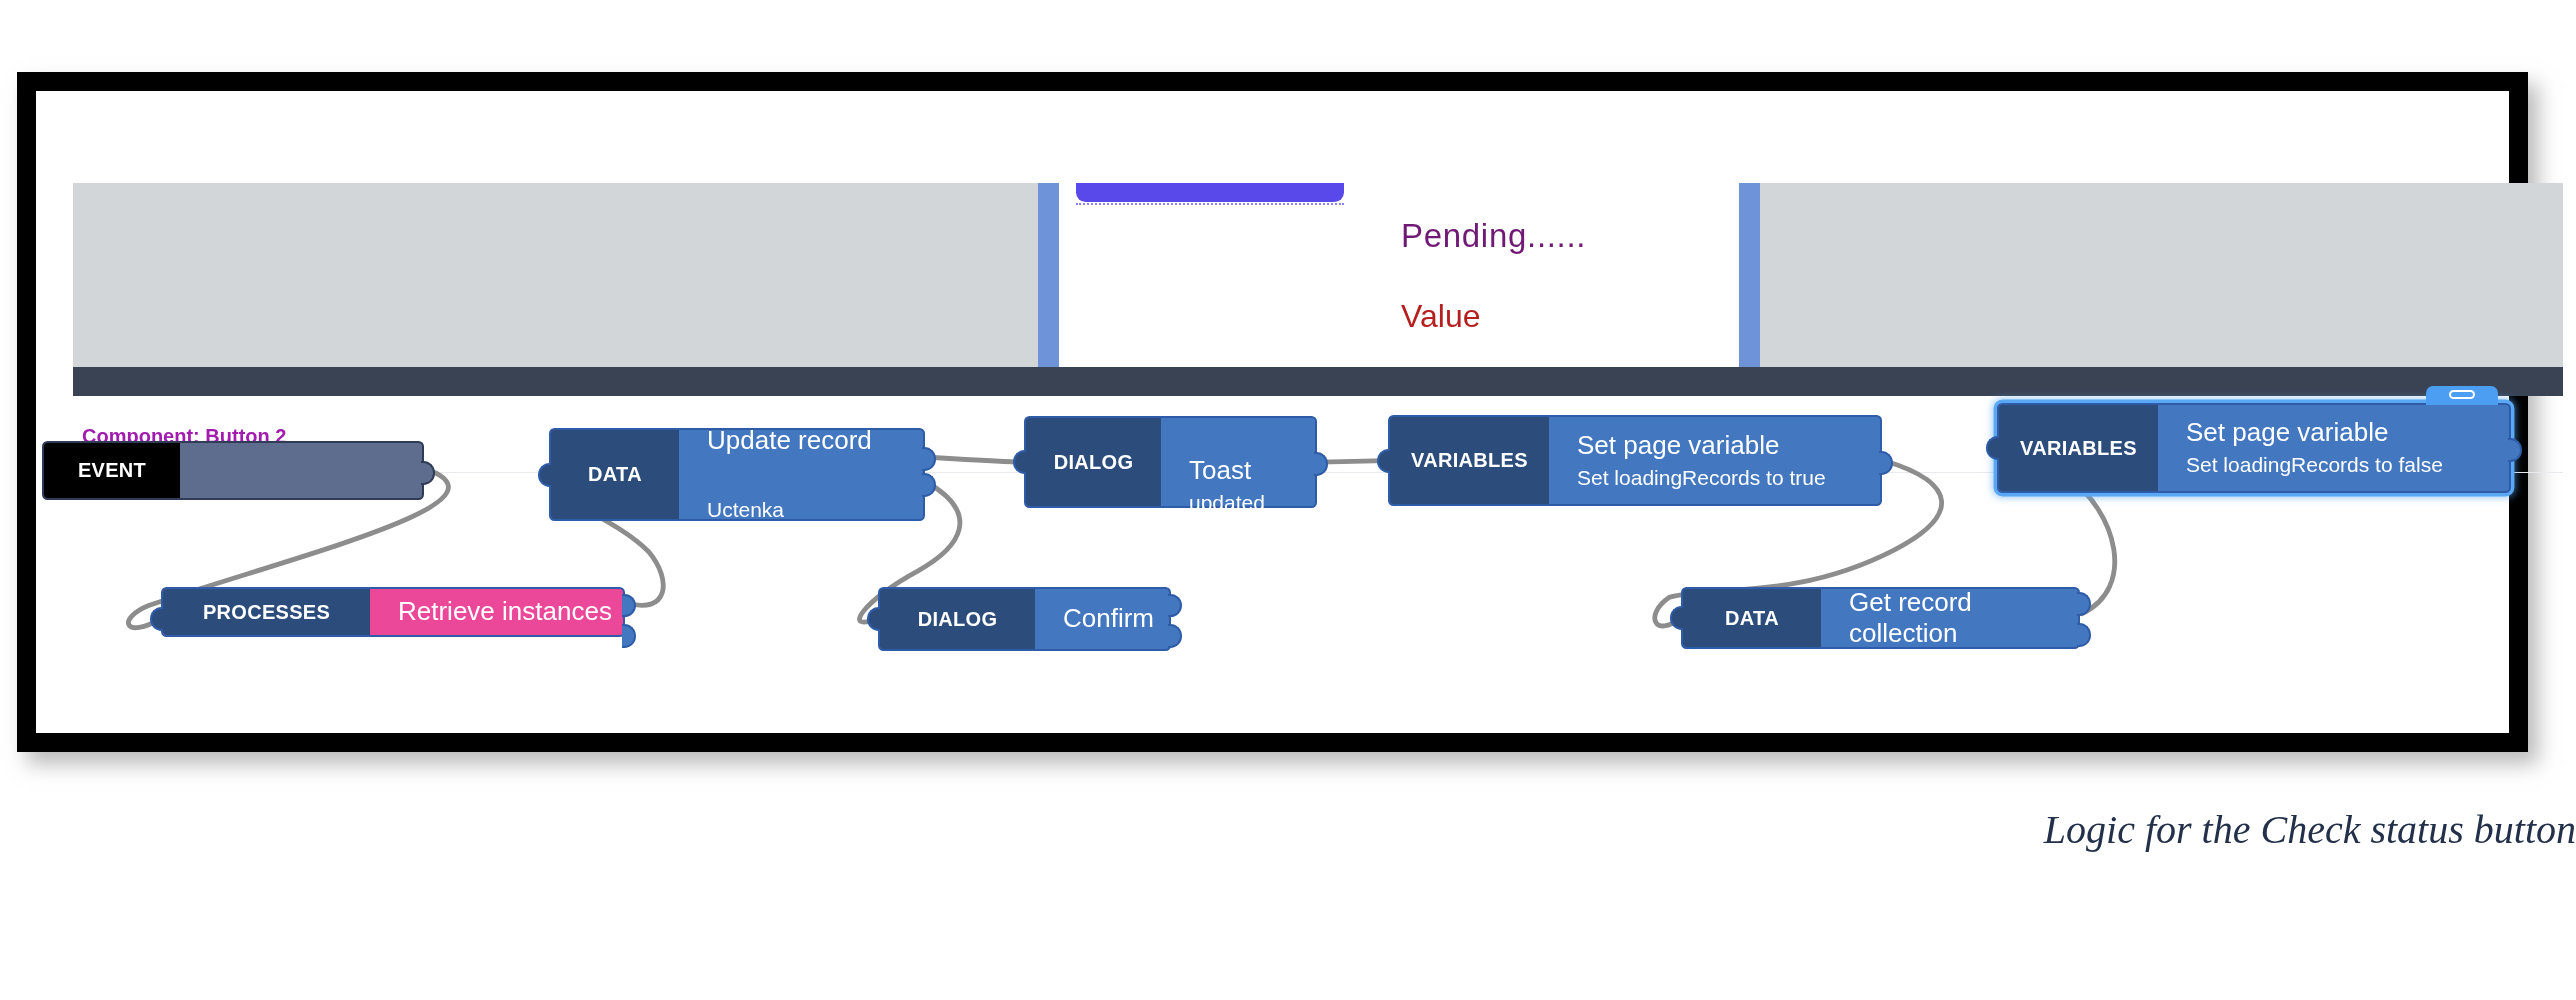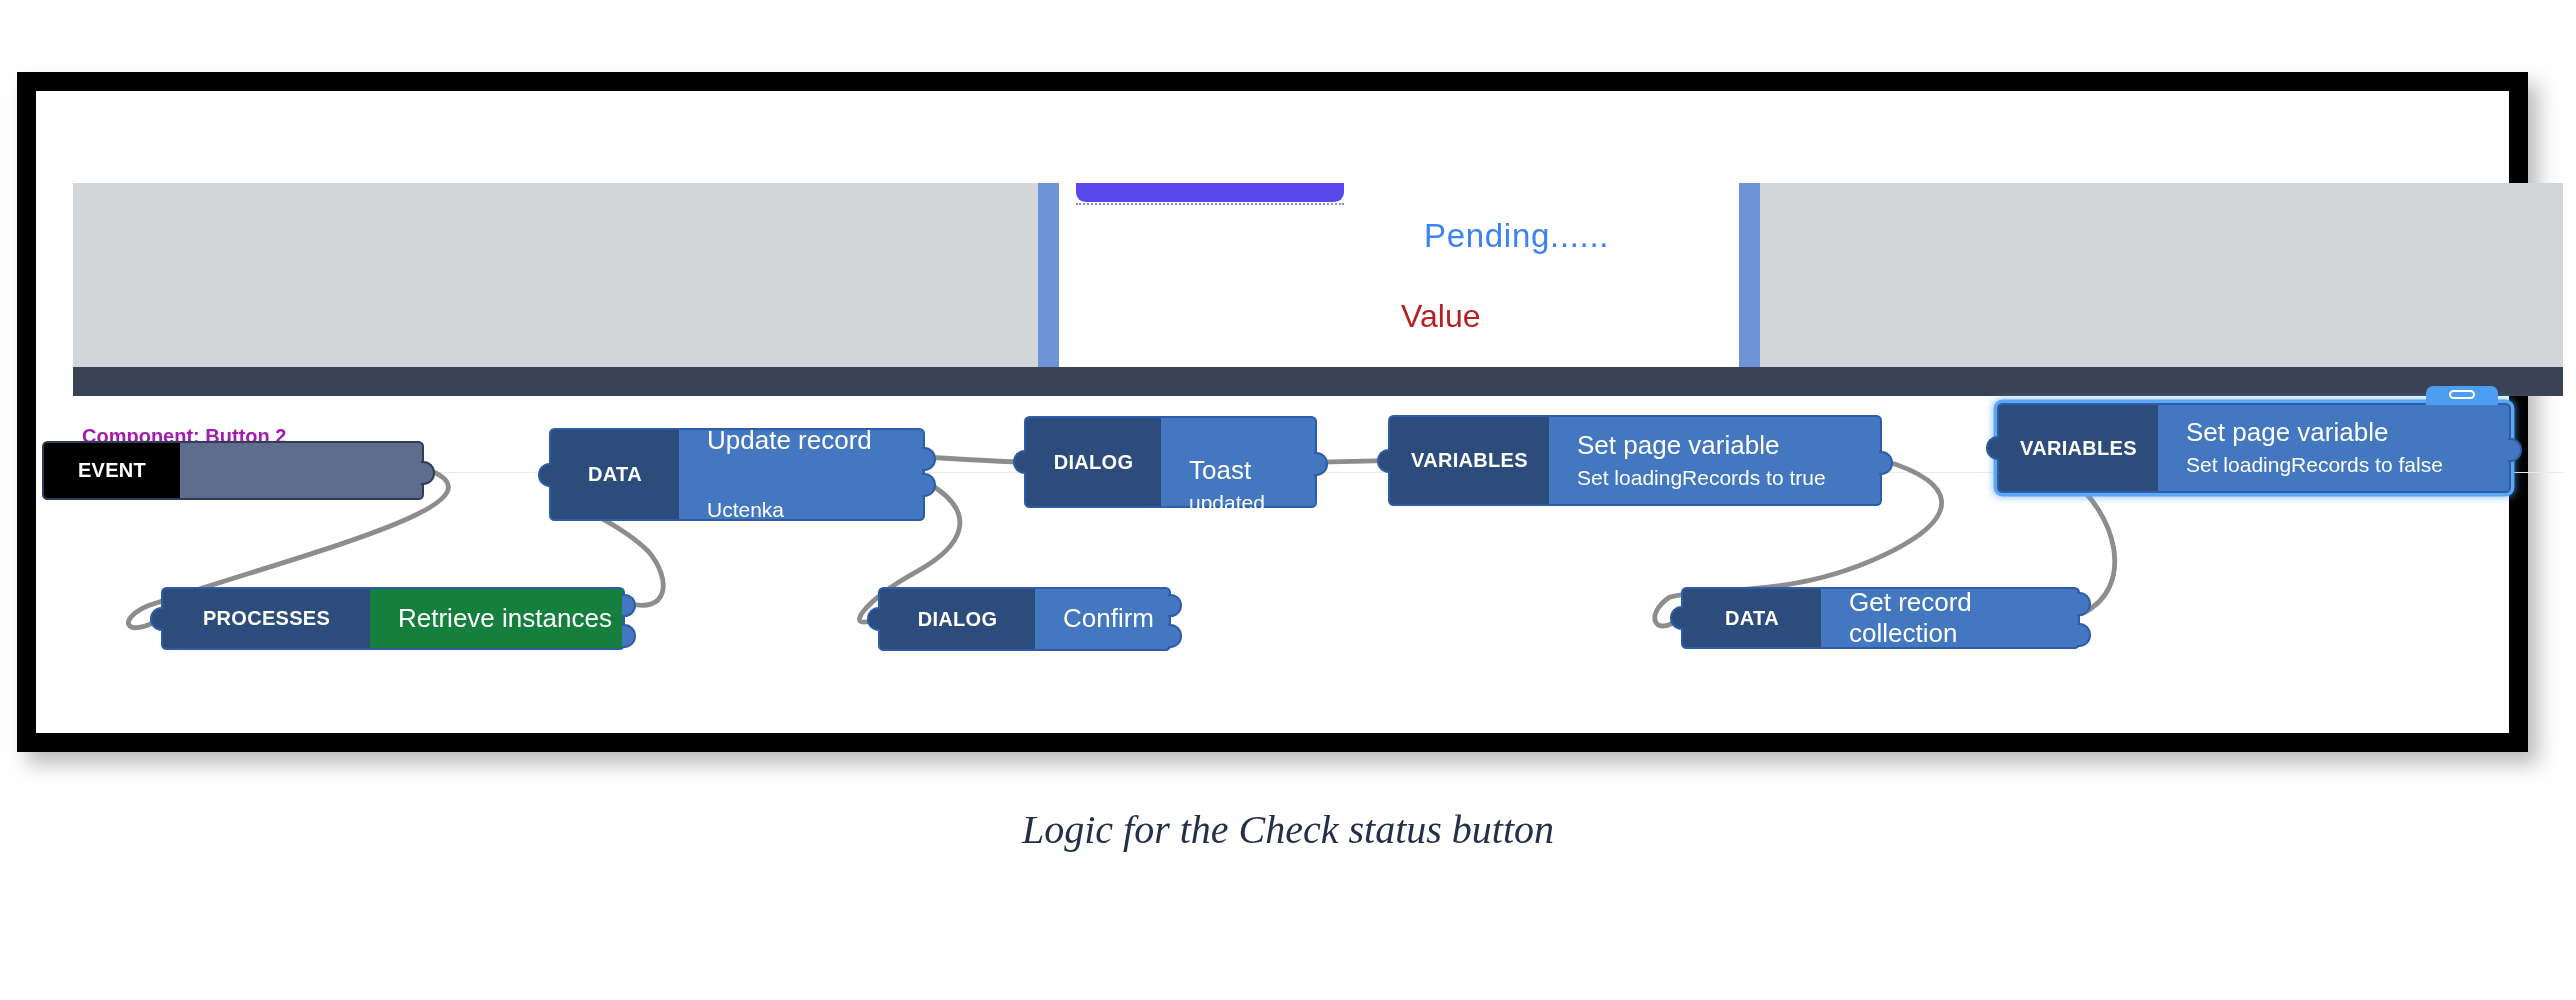--- a/index.html
+++ b/index.html
@@ -54,38 +54,38 @@
   .nub-in  { left:-13px;  border-radius:11.7px 0 0 11.7px; border-right:none; }
   .nub-out { right:-13px; border-radius:0 11.7px 11.7px 0; border-left:none; }
   .node.selected { box-shadow:0 0 0 3.4px #5aa7f4, 0 0 7px 4.1px rgba(90,167,244,.55); }
   .sel-tab { position:absolute; right:11px; top:-18.6px; width:72px; height:18.6px;
              background:#4b9ef2; border-radius:7px 7px 0 0; display:flex;
              align-items:flex-start; justify-content:center; cursor:pointer; }
   .trash-glyph { margin-top:3.4px; width:26px; height:9px; border:2.1px solid #ffffff;
                  border-radius:4.8px; background:transparent; }
 
   
-  #caption { left:0; top:806px; width:2576px; text-align:center;
+  #caption { left:0; top:806px; width:2576px; text-align:right;
              font-family:"Liberation Serif","DejaVu Serif",serif; font-style:italic;
              font-size:40px; color:#223049; }
 </style>
 </head>
 <body>
 
 <div class="abs" id="frame">
 
   <div class="abs" id="preview-gray" style="background: rgb(211, 214, 217);"></div>
   <div class="abs" id="phone-white"></div>
   <div class="abs side-rail" id="rail-left" style="background: rgb(110, 147, 216);"></div>
   <div class="abs side-rail" id="rail-right" style="background: rgb(110, 147, 216);"></div>
   <div class="abs" id="purple-frag" style="background: rgb(90, 73, 234);"></div>
   <div class="abs" id="purple-marquee"></div>
 
 
-  <div class="abs" id="pending-text" style="color: #3b82f6; margin-left: 23px;">Pending......</div>
+  <div class="abs" id="pending-text" style="color: #701a75;">Pending......</div>
   <div class="abs" id="value-text" style="color: rgb(181, 31, 31);">Value</div>
 
   <div class="abs" id="slate-bar" style="background: rgb(58, 67, 84);"></div>
 
   <div class="abs" id="component-label">Component: Button 2</div>
   <div class="abs" id="editor-divider"></div>
 </div>
 
 <svg class="abs" id="wire-layer" viewBox="0 0 3734 1450" xmlns="http://www.w3.org/2000/svg">
     <path d="M 622 682 C 745 730, 430 805, 215 878 C 168 897, 180 928, 233 897" fill="none" stroke="#8d8d8d" stroke-width="7" stroke-linecap="round"></path>
@@ -95,21 +95,21 @@
     <path d="M 1914 670 L 2008 668" fill="none" stroke="#8d8d8d" stroke-width="7" stroke-linecap="round"></path>
     <path d="M 2732 668 C 2838 700, 2842 748, 2745 798 C 2600 872, 2478 848, 2420 866 C 2382 892, 2400 926, 2436 896" fill="none" stroke="#8d8d8d" stroke-width="7" stroke-linecap="round"></path>
     <path d="M 3018 890 C 3098 852, 3068 742, 2998 692 C 2958 662, 2918 648, 2895 649" fill="none" stroke="#8d8d8d" stroke-width="7" stroke-linecap="round"></path>
   </svg>
 
 <div class="abs" id="node-layer" style="left:0;top:0;width:2576px;height:1000px;">
     <div class="node" style="left: 42px; top: 441px; width: 382px; height: 59px; background: rgb(94, 109, 142); border-color: rgb(47, 59, 87);">
       <div class="nlabel" style="width: 136px; background: #000000;">EVENT</div>
       <div class="nub nub-out" style="top: 18px; background: rgb(94, 109, 142); border-color: rgb(47, 59, 87);"></div>
     </div>
-    <div class="node" style="left: 161px; top: 587px; width: 464px; height: 63px; background: #15803d; border-color: rgb(47, 92, 168);">
+    <div class="node" style="left: 161px; top: 587px; width: 464px; height: 50px; background: #ec4899; border-color: rgb(47, 92, 168);">
       <div class="nlabel" style="width: 207px; background: rgb(44, 76, 124);">PROCESSES</div>
       <div class="nbody" style="left: 207px;">
         <div class="ntitle">Retrieve instances</div>
       </div>
       <div class="nub nub-in" style="top: 18px; background: rgb(44, 76, 124); border-color: rgb(47, 92, 168);"></div>
       <div class="nub nub-out" style="top: 4.8px; background: rgb(67, 119, 191); border-color: rgb(47, 92, 168);"></div>
       <div class="nub nub-out" style="top: 35px; background: rgb(67, 119, 191); border-color: rgb(47, 92, 168);"></div>
     </div>
     <div class="node" style="left: 549px; top: 428px; width: 376px; height: 93px; background: rgb(67, 119, 191); border-color: rgb(47, 92, 168);">
       <div class="nlabel" style="width: 128px; background: rgb(44, 76, 124);">DATA</div>

